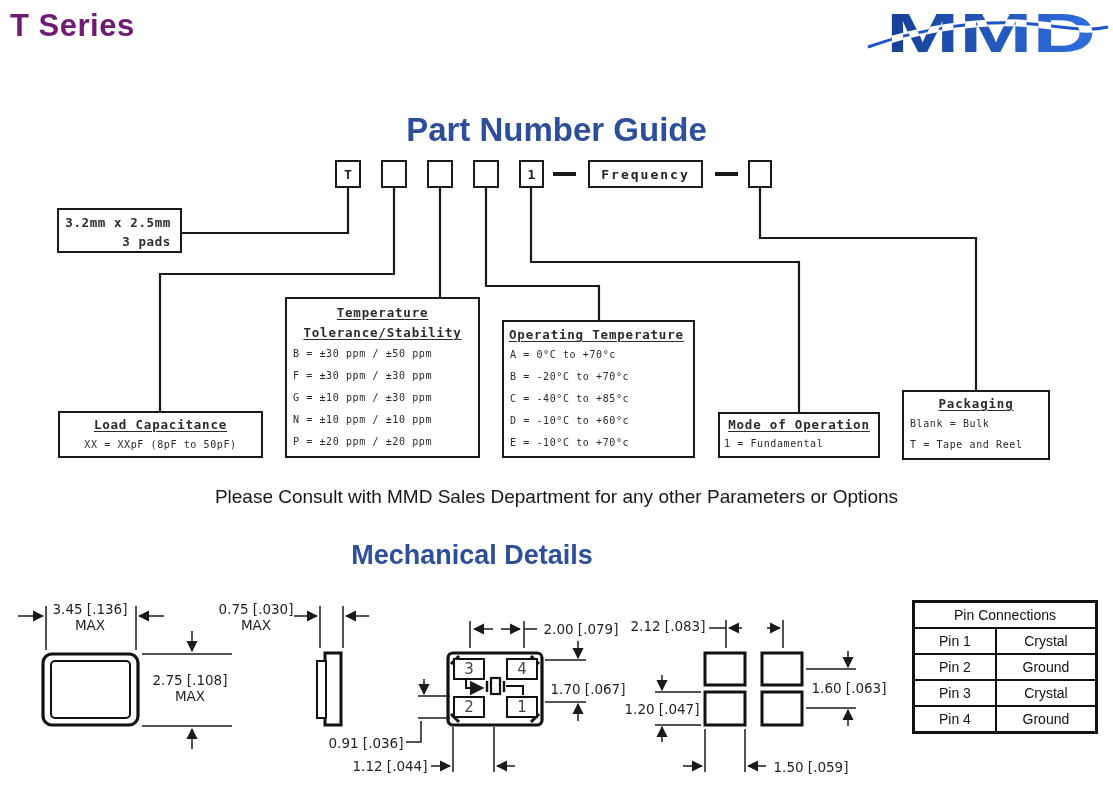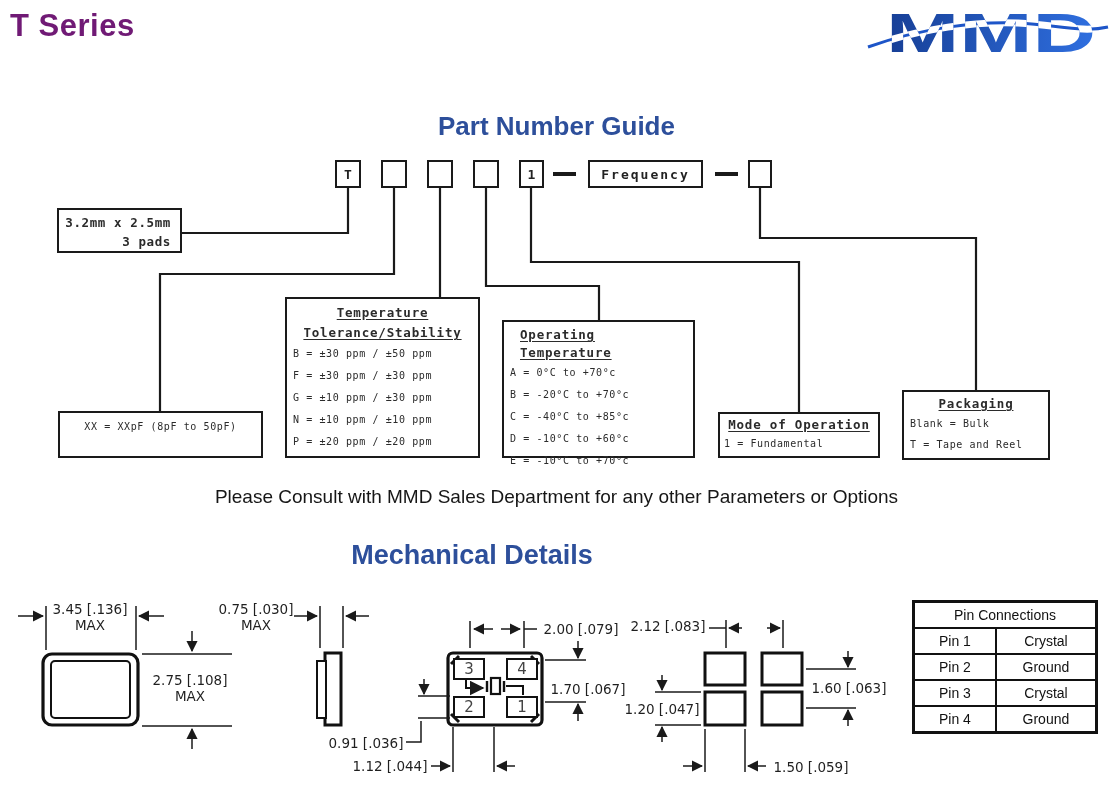--- a/index.html
+++ b/index.html
@@ -1,21 +1,21 @@
 <!DOCTYPE html>
 <html><head>
 <meta charset="utf-8">
 <style>
   html,body{margin:0;padding:0;background:#fff;}
   .page{position:relative;width:1113px;height:791px;background:#ffffff;overflow:hidden;
         font-family:"Liberation Sans",sans-serif;color:#111;}
   .abs{position:absolute;}
   .doc-title{left:10px;top:8px;font-size:31px;font-weight:700;color:#701a75;letter-spacing:0.5px;}
   .section-heading{text-align:center;font-weight:700;color:#2d4f9b;}
-  .png-heading{left:0;width:1113px;top:111px;font-size:26px;}
+  .png-heading{left:0;width:1113px;top:111px;font-size:33px;}
   .mech-heading{left:0;width:944px;top:540px;font-size:27px;}
   .consult{left:0;width:1113px;top:486px;text-align:center;font-size:19px;color:#161616;}
   
   .pnbox{height:28px;border:2px solid #1a1a1a;box-sizing:border-box;background:#fff;
          display:flex;align-items:center;justify-content:center;
          font-family:"DejaVu Sans Mono",monospace;font-size:13px;font-weight:700;color:#222;}
   .dash{height:4px;background:#1a1a1a;}
   
   .lblbox{border:2px solid #1a1a1a;box-sizing:border-box;background:#fff;
           font-family:"DejaVu Sans Mono",monospace;color:#2b2b2b;}
@@ -180,35 +180,36 @@
   <div class="abs pnbox" style="left:588px;top:160px;width:115px;letter-spacing:2px;">Frequency</div>
   <div class="abs dash" style="left:715px;top:172px;width:23px;"></div>
   <div class="abs pnbox" style="left:748px;top:160px;width:24px;"></div>
 
   <div class="abs sizebox" style="left:57px;top:208px;width:125px;height:45px;">
     <span style="display:block;">3.2mm x 2.5mm</span>
     <span style="display:block;">3 pads</span>
   </div>
 
   <div class="abs lblbox" style="left:58px;top:411px;width:205px;height:47px;padding-top:3px;">
+    <span class="ttl">Load Capacitance</span>
     <span class="row" style="text-align:center;padding-left:0;">XX = XXpF (8pF to 50pF)</span>
   </div>
 
   <div class="abs lblbox" style="left:285px;top:297px;width:195px;height:161px;padding-top:5px;">
     <span class="ttl">Temperature</span>
     <span class="ttl" style="line-height:21px;">Tolerance/Stability</span>
     <span class="row">B = ±30 ppm / ±50 ppm</span>
     <span class="row">F = ±30 ppm / ±30 ppm</span>
     <span class="row">G = ±10 ppm / ±30 ppm</span>
     <span class="row">N = ±10 ppm / ±10 ppm</span>
     <span class="row">P = ±20 ppm / ±20 ppm</span>
   </div>
 
   <div class="abs lblbox" style="left:502px;top:320px;width:193px;height:138px;padding-top:4px;">
-    <span class="ttl" style="text-align:left;padding-left:16px;">Operating Temperature</span>
+    <span class="ttl" style="text-align:left;padding-left:5px;">Operating Temperature</span>
     <span class="row">A = 0°C to +70°c</span>
     <span class="row">B = -20°C to +70°c</span>
     <span class="row">C = -40°C to +85°c</span>
     <span class="row">D = -10°C to +60°c</span>
     <span class="row">E = -10°C to +70°c</span>
   </div>
 
   <div class="abs lblbox" style="left:718px;top:412px;width:162px;height:46px;padding-top:2px;">
     <span class="ttl">Mode of Operation</span>
     <span class="row" style="line-height:20px;padding-left:4px;">1 = Fundamental</span>

